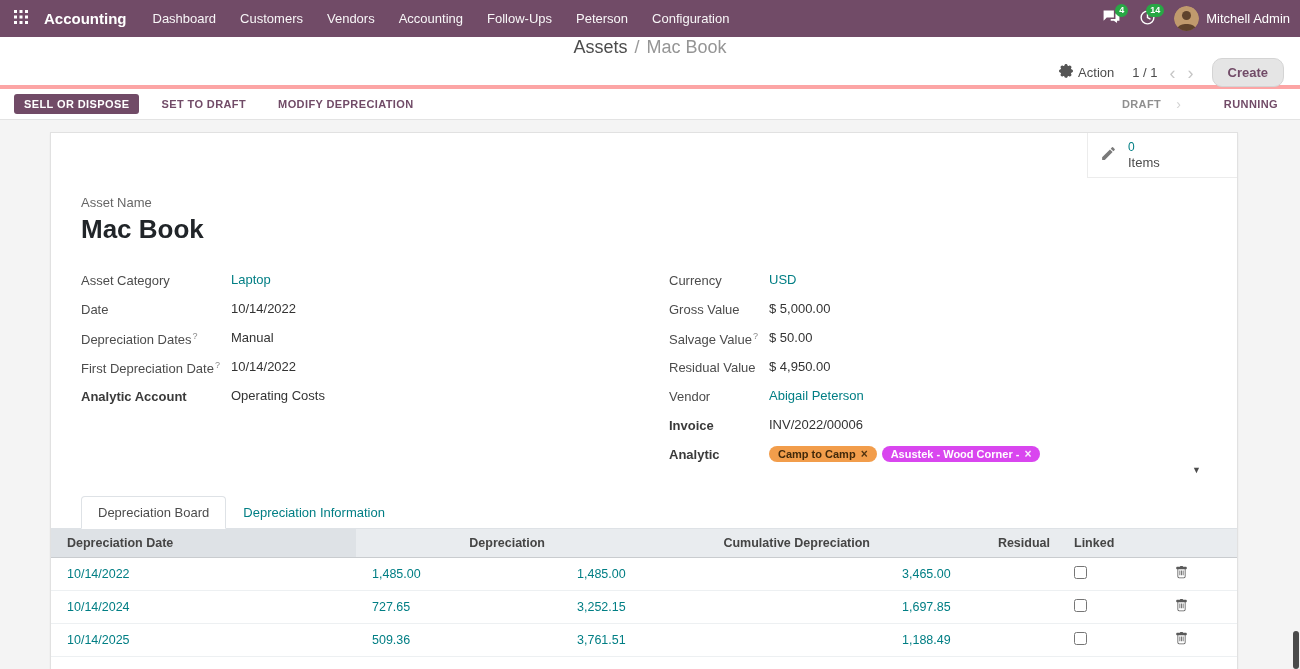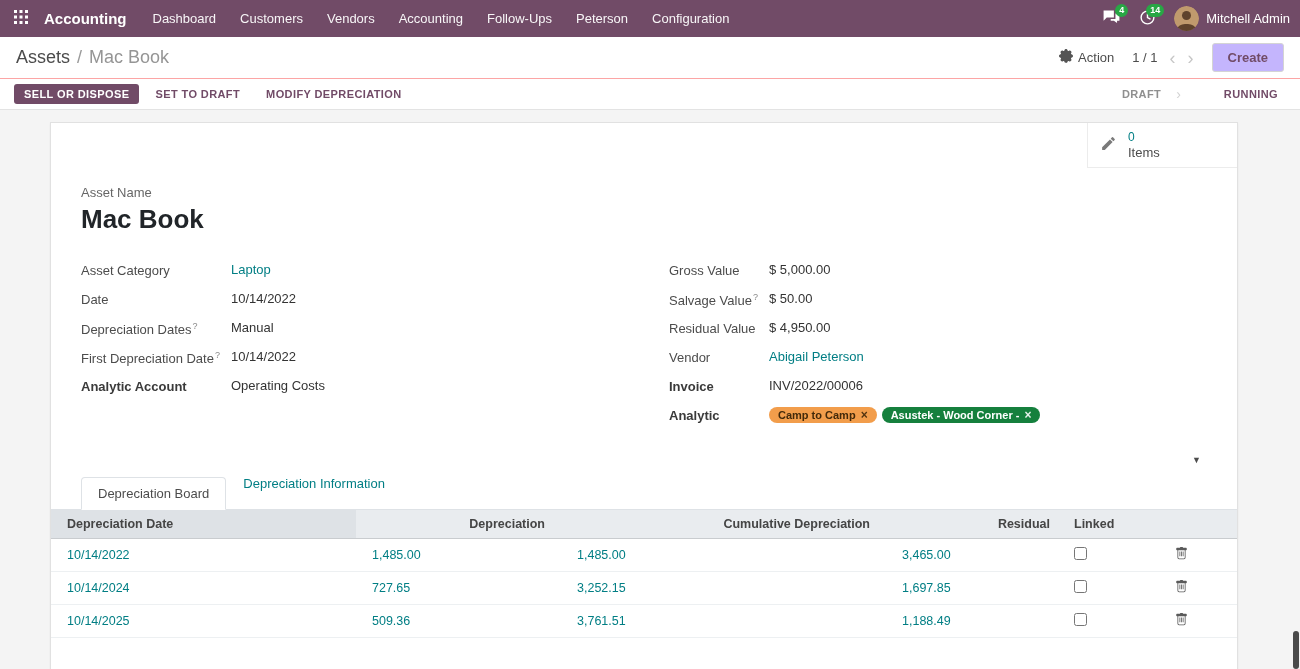--- a/index.html
+++ b/index.html
@@ -14,31 +14,31 @@
   .nav-menu{display:flex;align-items:center;height:37px;}
   .nav-item{font-size:13px;padding:17px 12px;line-height:37px;color:rgba(255,255,255,.95);cursor:pointer;white-space:nowrap;}
   .nav-right{margin-left:auto;display:flex;align-items:center;padding-right:10px;}
   .icon-btn{position:relative;width:36px;height:37px;display:flex;align-items:center;justify-content:center;cursor:pointer;}
   .badge{position:absolute;top:4px;right:1px;background:#28a745;color:#fff;font-size:9px;line-height:1;
     padding:2px 4px;border-radius:8px;font-weight:bold;}
   .avatar{width:25px;height:25px;border-radius:50%;overflow:hidden;margin:0 7px 0 9px;flex:0 0 auto;cursor:pointer;}
   .user-name{font-size:13px;cursor:pointer;white-space:nowrap;}
 
   
-  .control-panel{height:42px;background:#fff;display:flex;align-items:center;padding:0 16px;border-bottom:1px solid #fca5a5;}
+  .control-panel{height:52px;background:#fff;display:flex;align-items:center;padding:0 16px;border-bottom:4px solid #fca5a5;flex-direction:column;}
   .breadcrumb{font-size:18px;display:flex;gap:7px;align-items:center;}
   .bc-parent{color:#4c4c4c;cursor:pointer;}
   .bc-sep{color:#9a9a9a;}
   .bc-current{color:#959595;}
   .cp-right{margin-left:auto;display:flex;align-items:center;gap:18px;}
   .action-menu{display:flex;align-items:center;gap:5px;font-size:13px;color:#4c4c4c;cursor:pointer;}
   .pager{display:flex;align-items:center;gap:12px;font-size:13px;color:#4c4c4c;}
   .pager-arrow{color:#c6c6c6;font-size:18px;line-height:1;cursor:pointer;}
-  .create-btn{background:#c4b5fd;border:1px solid #d4d4d4;color:var(--primary);font-size:13px;font-weight:bold;
-    padding:6px 15px;border-radius:3px;cursor:pointer;}
+  .create-btn{background:#e5e5e5;border:1px solid #d4d4d4;color:var(--primary);font-size:13px;font-weight:bold;
+    padding:6px 15px;border-radius:10px;cursor:pointer;}
 
   
   .statusbar{height:31px;background:#fff;border-bottom:1px solid #e3e3e3;display:flex;align-items:center;padding:0 14px;gap:6px;}
   .sb-btn{font-size:11px;font-weight:bold;letter-spacing:.4px;border:none;background:none;padding:4px 10px;
     cursor:pointer;border-radius:3px;font-family:inherit;}
   .sb-primary{background:var(--primary);color:#fff;}
   .sb-link{color:var(--primary);}
   .statusbar-states{margin-left:auto;display:flex;align-items:center;gap:15px;padding-right:8px;}
   .state{font-size:11px;font-weight:bold;letter-spacing:.4px;color:#8f8f8f;cursor:pointer;padding-left:28px;}
   .state.active{color:var(--primary);}
@@ -66,21 +66,21 @@
   .val-link{color:var(--link);cursor:pointer;}
   .tag{display:inline-flex;align-items:center;gap:5px;font-size:11px;font-weight:bold;padding:2px 9px;
     border-radius:10px;cursor:pointer;white-space:nowrap;}
   .tag-x{cursor:pointer;opacity:.9;font-size:12px;line-height:1;}
   .m2m-caret{position:absolute;right:36px;top:332px;font-size:9px;color:#4c4c4c;cursor:pointer;}
 
   
   .tabs{display:flex;margin-top:24px;border-bottom:1px solid #dee2e6;padding-left:30px;}
   .tab{font-size:13px;padding:8px 16px;cursor:pointer;border:1px solid transparent;margin-bottom:-1px;
     background:none;color:var(--link);font-family:inherit;}
-  .tab.active{color:#4c4c4c;background:#fff;border-color:#dee2e6 #dee2e6 #fff;border-radius:4px 4px 0 0;margin-top:20px;}
+  .tab.active{color:#4c4c4c;background:#fff;border-color:#dee2e6 #dee2e6 #fff;border-radius:4px 4px 0 0;}
 
   
   table.dep-table{width:100%;border-collapse:collapse;font-size:12.5px;table-layout:fixed;}
   .dep-table th{background:#e9ecef;font-weight:bold;color:#454545;text-align:left;padding:7px 16px;
     border-bottom:1px solid #c9cccf;cursor:pointer;white-space:nowrap;overflow:hidden;}
   .dep-table th.sorted{background:#dee2e6;}
   .dep-table th.num{text-align:right;}
   .dep-table th.linked{padding-left:8px;}
   .dep-table td{padding:8px 16px;border-bottom:1px solid #edf0f2;white-space:nowrap;overflow:hidden;}
   .dep-table td.date{color:var(--link);cursor:pointer;}
@@ -170,21 +170,21 @@
     <div class="pager">
       <span>1 / 1</span>
       <span class="pager-arrow">‹</span>
       <span class="pager-arrow">›</span>
     </div>
     <button class="create-btn">Create</button>
   </div>
 </div>
 
 <div class="statusbar">
-  <div style="display:flex;gap:6px;align-items:center;">
+  <div style="display:flex;gap:12px;align-items:center;">
       <button class="sb-btn sb-primary">SELL OR DISPOSE</button>
       <button class="sb-btn sb-link">SET TO DRAFT</button>
       <button class="sb-btn sb-link">MODIFY DEPRECIATION</button>
     </div>
   <div class="statusbar-states">
       <span class="state">DRAFT</span>
       <span class="state-sep">›</span>
       <span class="state active">RUNNING</span>
     </div>
 </div>
@@ -236,20 +236,26 @@
             </div>
             <div class="field-row">
               <div class="field-label bold">Analytic Account</div>
               <div class="field-value">
                 <span>Operating Costs</span>
               </div>
             </div>
           </div>
         <div class="col-right">
             <div class="field-row">
+              <div class="field-label">Currency</div>
+              <div class="field-value">
+                <span class="val-link">USD</span>
+              </div>
+            </div>
+            <div class="field-row">
               <div class="field-label">Gross Value</div>
               <div class="field-value">
                 <span>$ 5,000.00</span>
               </div>
             </div>
             <div class="field-row">
               <div class="field-label">Salvage Value<sup class="field-help">?</sup></div>
               <div class="field-value">
                 <span>$ 50.00</span>
               </div>
@@ -272,21 +278,21 @@
                 <span>INV/2022/00006</span>
               </div>
             </div>
             <div class="field-row">
               <div class="field-label bold">Analytic</div>
               <div class="field-value">
                 <span class="tag" style="background: rgb(242, 157, 75); color: rgb(66, 41, 10);">
                   <span>Camp to Camp</span>
                   <span class="tag-x">×</span>
                 </span>
-                <span class="tag" style="background: #15803d; color: rgb(255, 255, 255); text-align: center;">
+                <span class="tag" style="background: #d946ef; color: rgb(255, 255, 255); text-align: center;">
                   <span>Asustek - Wood Corner -</span>
                   <span class="tag-x">×</span>
                 </span>
               </div>
             </div>
           </div>
       </div>
     </div>
 
     <span class="m2m-caret">▼</span>

